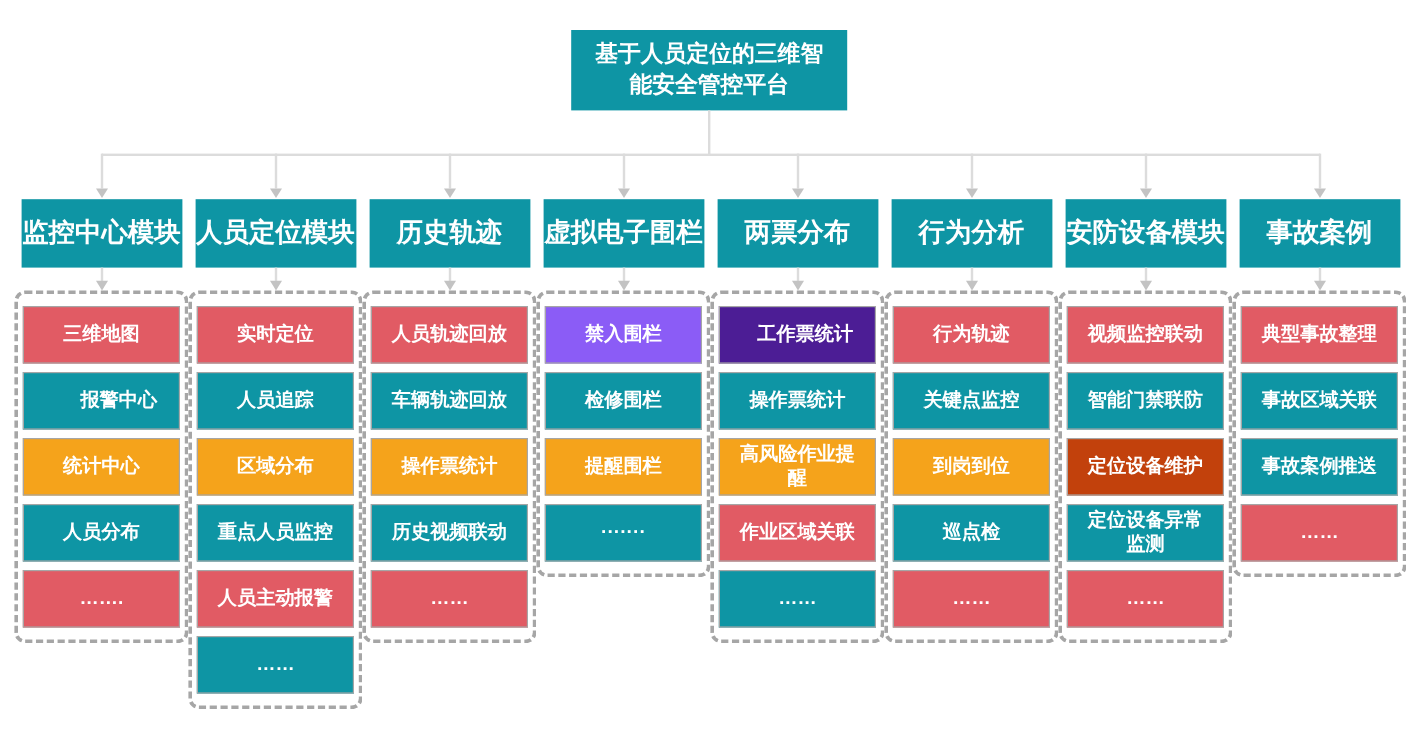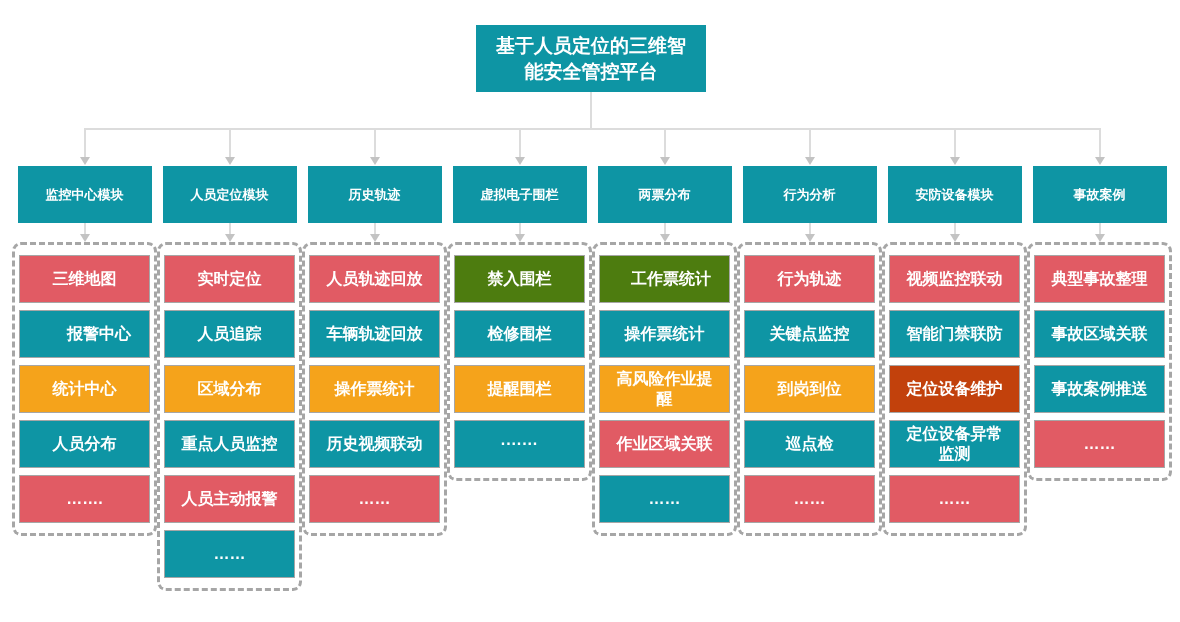--- a/index.html
+++ b/index.html
@@ -58,21 +58,21 @@
   .column {
     width: 145px;
     display: flex;
     flex-direction: column;
     align-items: center;
   }
   .module-header {
     width: 134px;
     height: 57px;
     color: #ffffff;
-    font-size: 13px;
+    font-size: 22px;
     font-weight: bold;
     text-align: center;
     display: flex;
     align-items: center;
     justify-content: center;
     line-height: 1.2;
     flex: none;
   }
   .drop-arrow {
     position: relative;
@@ -198,35 +198,35 @@
         </div>
   </div>
 
   <div class="column">
     <div class="module-header" style="background: rgb(14, 149, 164);">虚拟电子围栏</div>
     <div class="drop-arrow">
       <i class="vline"></i>
       <i class="tri"></i>
     </div>
     <div class="module-box" style="border-color: rgb(166, 166, 166);">
-          <div class="item" style="background: #4d7c0f; border-color: rgb(166, 166, 166);">禁入围栏</div>
+          <div class="item" style="background: #8b5cf6; border-color: rgb(166, 166, 166);">禁入围栏</div>
           <div class="item" style="background: rgb(14, 149, 164); border-color: rgb(166, 166, 166);">检修围栏</div>
           <div class="item" style="background: rgb(245, 163, 27); border-color: rgb(166, 166, 166);">提醒围栏</div>
           <div class="item" style="background: rgb(14, 149, 164); border-color: rgb(166, 166, 166);">·······</div>
         </div>
   </div>
 
   <div class="column">
     <div class="module-header" style="background: rgb(14, 149, 164);">两票分布</div>
     <div class="drop-arrow">
       <i class="vline"></i>
       <i class="tri"></i>
     </div>
     <div class="module-box" style="border-color: rgb(166, 166, 166);">
-          <div class="item" style="background: #4d7c0f; border-color: rgb(166, 166, 166); padding-left: 24px;">工作票统计</div>
+          <div class="item" style="background: #4c1d95; border-color: rgb(166, 166, 166); padding-left: 24px;">工作票统计</div>
           <div class="item" style="background: rgb(14, 149, 164); border-color: rgb(166, 166, 166);">操作票统计</div>
           <div class="item" style="background: rgb(245, 163, 27); border-color: rgb(166, 166, 166);">高风险作业提醒</div>
           <div class="item" style="background: rgb(225, 91, 100); border-color: rgb(166, 166, 166);">作业区域关联</div>
           <div class="item" style="background: rgb(14, 149, 164); border-color: rgb(166, 166, 166);">……</div>
         </div>
   </div>
 
   <div class="column">
     <div class="module-header" style="background: rgb(14, 149, 164);">行为分析</div>
     <div class="drop-arrow">

